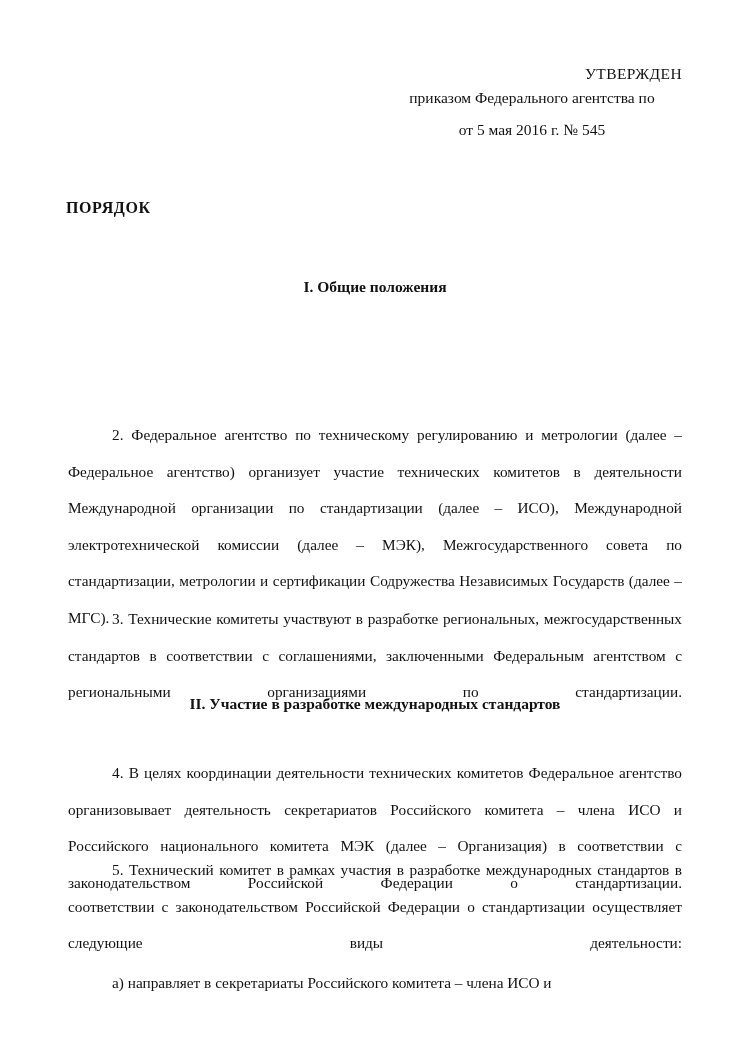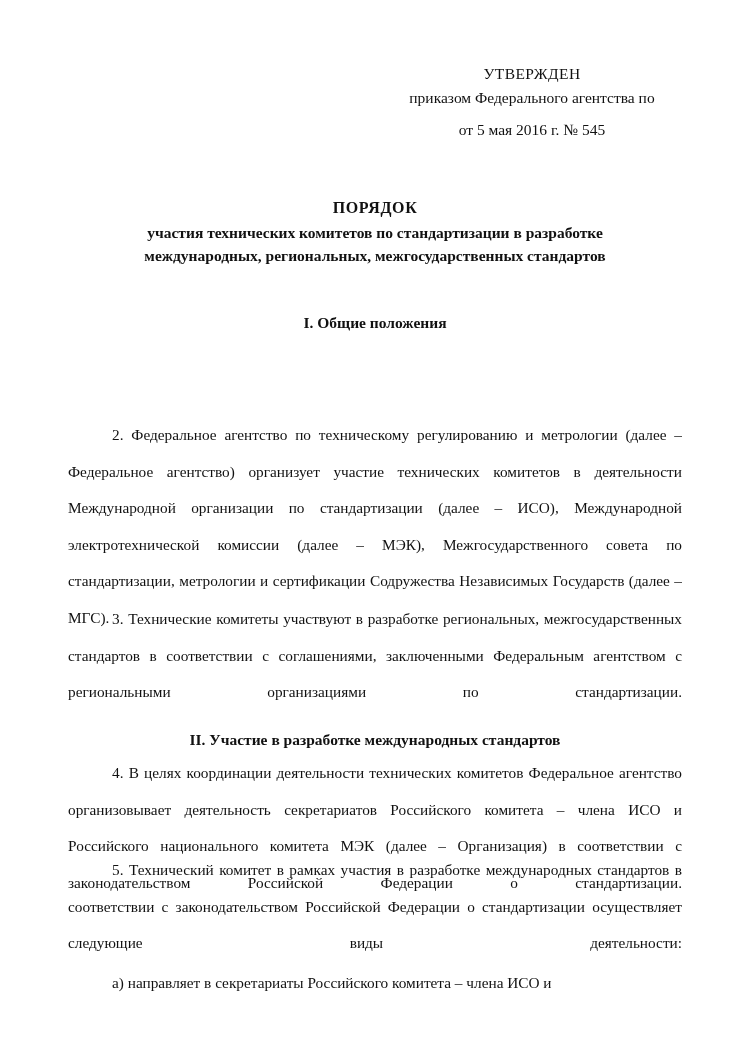--- a/index.html
+++ b/index.html
@@ -30,36 +30,37 @@
     position: absolute;
     top: 62px;
     left: 382px;
     width: 300px;
     text-align: center;
     font-size: 15.5px;
     line-height: 24px;
   }
   .approval-title {
     letter-spacing: 0.4px;
+    text-align: right;
   }
   .approval-line {
     display: block;
   }
   .approval-order {
     display: block;
     margin-top: 8px;
   }
 
   
   .doc-title-wrap {
     position: absolute;
     top: 196px;
     left: 66px;
     width: 618px;
-    text-align: center;
+    text-align: left;
   }
   .doc-title-main {
     font-size: 16px;
     font-weight: bold;
     letter-spacing: 0.6px;
     line-height: 24px;
   }
   .doc-subtitle {
     font-size: 15.5px;
     font-weight: bold;
@@ -67,21 +68,20 @@
     margin-top: 1px;
   }
   .doc-subtitle span { display: block; }
 
   
   .section-heading {
     text-align: center;
     font-size: 15.5px;
     font-weight: bold;
     line-height: 22px;
-    margin-top: 36px;
   }
   #heading-1 {
     position: absolute;
     top: 276px;
     left: 66px;
     width: 618px;
   }
   #heading-2 {
     position: absolute;
     top: 693px;
@@ -121,24 +121,20 @@
 <div class="page">
 
   <div class="approval-block">
     <div class="approval-title">УТВЕРЖДЕН</div>
     <span class="approval-line">приказом Федерального агентства по</span>
     <span class="approval-order">от 5 мая 2016 г. № 545</span>
   </div>
 
   <div class="doc-title-wrap">
     <div class="doc-title-main">ПОРЯДОК</div>
-    <div class="doc-subtitle">
-      <span>участия технических комитетов по стандартизации в разработке</span>
-      <span>международных, региональных, межгосударственных стандартов</span>
-    </div>
   </div>
 
   <div class="section-heading" id="heading-1">I. Общие положения</div>
 
 
   <p class="para" id="para-2">2. Федеральное агентство по техническому регулированию и метрологии (далее – Федеральное агентство) организует участие технических комитетов в деятельности Международной организации по стандартизации (далее – ИСО), Международной электротехнической комиссии (далее – МЭК), Межгосударственного совета по стандартизации, метрологии и сертификации Содружества Независимых Государств  (далее – МГС).</p>
 
   <p class="para" id="para-3">3. Технические комитеты участвуют в разработке региональных, межгосударственных стандартов в соответствии с соглашениями, заключенными Федеральным агентством с региональными организациями по стандартизации.</p>
 
   <div class="section-heading" id="heading-2">II. Участие в разработке международных стандартов</div>

